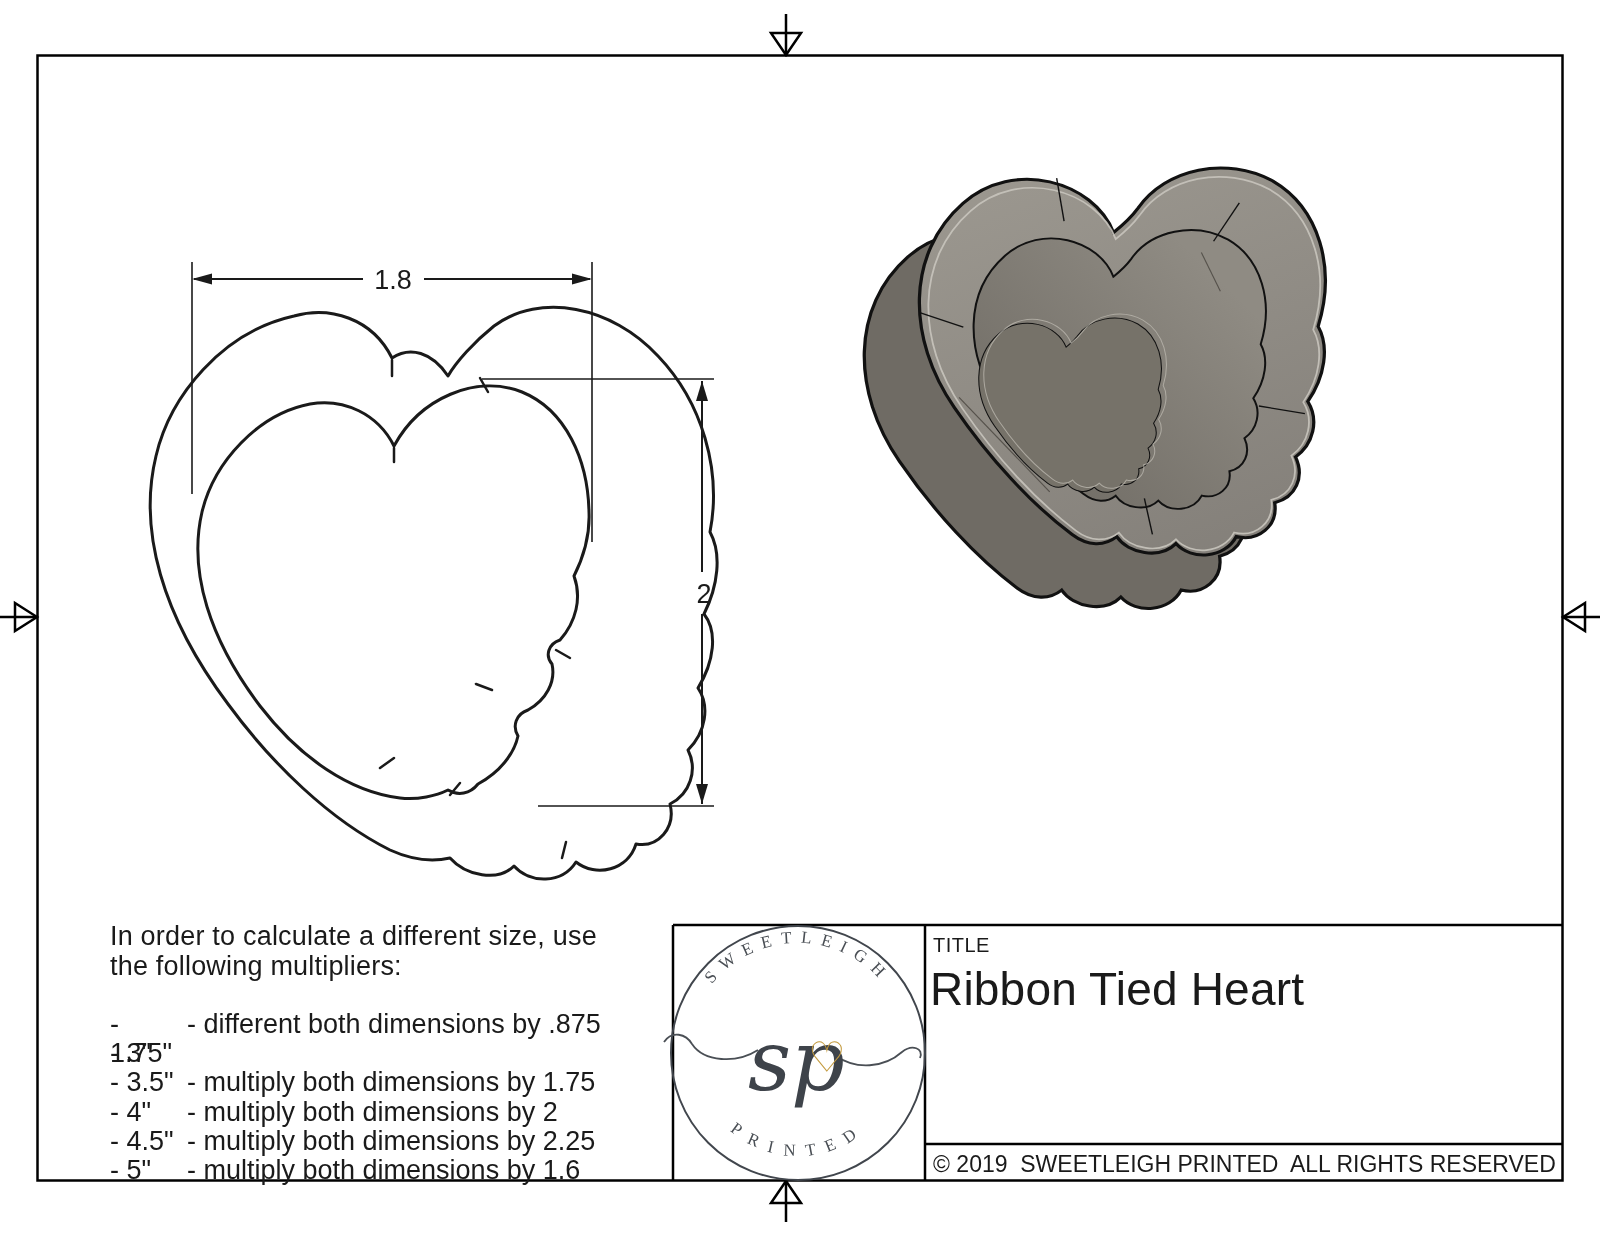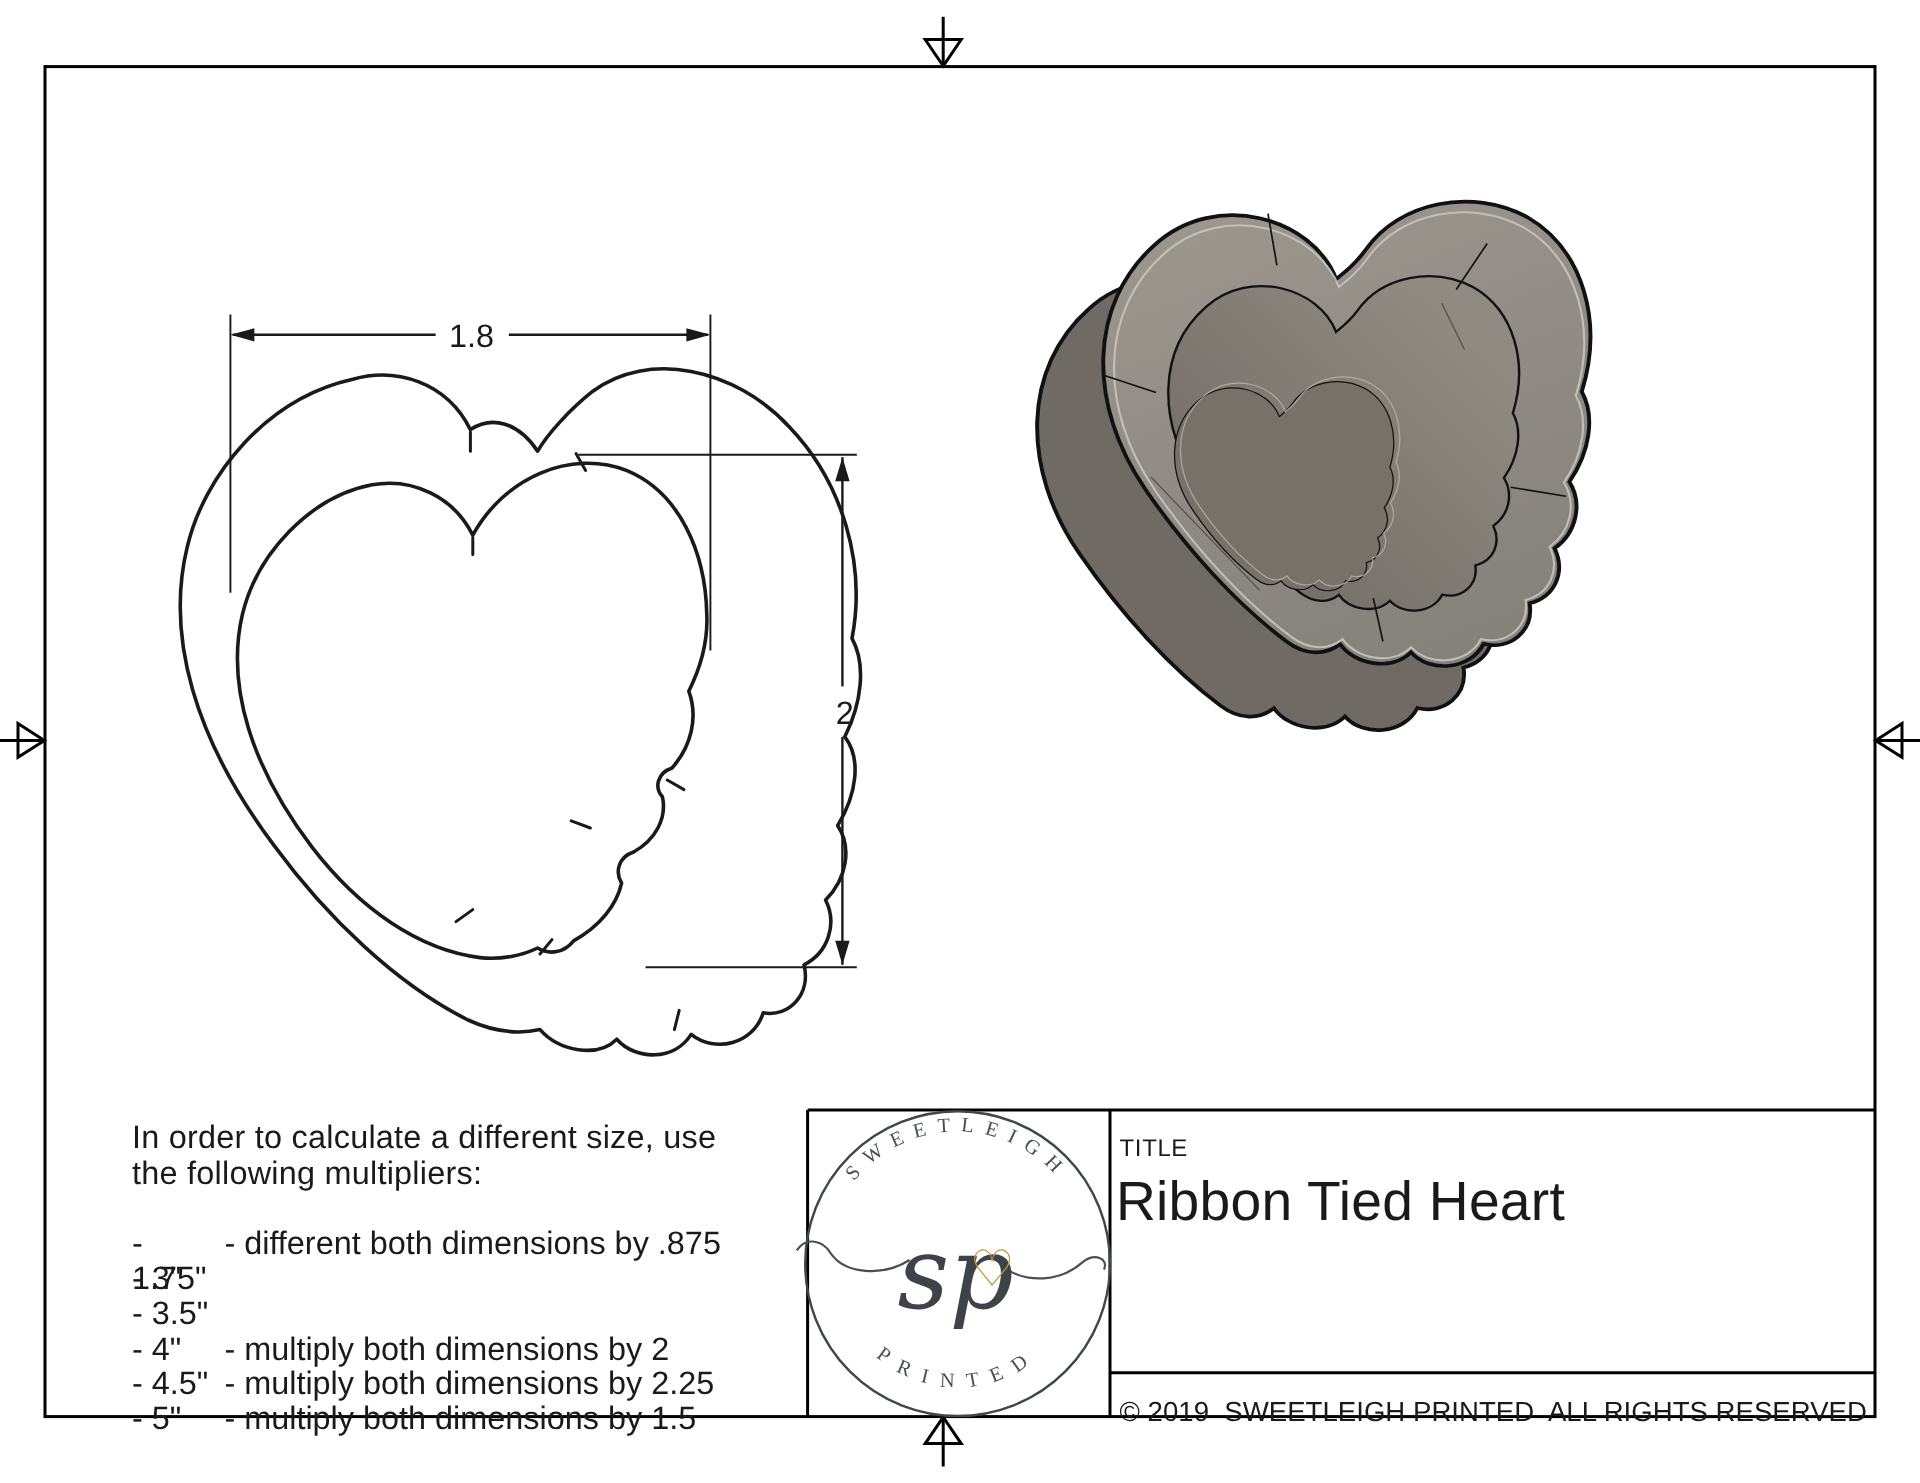--- a/index.html
+++ b/index.html
@@ -1,21 +1,21 @@
 <!DOCTYPE html>
 <html><head>
 <meta charset="utf-8">
 <style>
   html,body{margin:0;padding:0;background:#ffffff;}
   .page{
     position:relative;width:1600px;height:1236px;background:#ffffff;
     font-family:"Liberation Sans",sans-serif;color:#1a1a1a;overflow:hidden;
   }
   .page svg{position:absolute;left:0;top:0;}
-  .abs{position:absolute;margin-top:12px;}
+  .abs{position:absolute;}
   .note{font-size:27px;line-height:30px;letter-spacing:0.2px;}
   .mult-row{display:flex;height:29.2px;font-size:27px;line-height:29.2px;}
   .mult-size{width:77px;flex:none;}
   .mult-rule{flex:none;}
   .tb-label{font-size:20px;letter-spacing:0.5px;}
   .tb-title{font-size:46px;letter-spacing:0.2px;}
   .tb-copy{font-size:23px;white-space:pre;}
   .svg-dim{font-family:"Liberation Sans",sans-serif;font-size:27px;fill:#1a1a1a;}
   .logo-arc{font-family:"Liberation Serif",serif;font-size:17px;fill:#4a4f55;letter-spacing:9px;}
   .logo-arc-b{letter-spacing:11px;}
@@ -177,32 +177,33 @@
   <div class="abs" style="left:110px;top:1010px;">
     <div class="mult-row">
       <span class="mult-size">- 1.75"</span>
       <span class="mult-rule">- different both dimensions by .875</span>
     </div>
     <div class="mult-row">
       <span class="mult-size">- 3"</span>
     </div>
     <div class="mult-row">
       <span class="mult-size">- 3.5"</span>
+      <span class="mult-rule">- multiply both dimensions by 1.75</span>
     </div>
     <div class="mult-row">
       <span class="mult-size">- 4"</span>
       <span class="mult-rule">- multiply both dimensions by 2</span>
     </div>
     <div class="mult-row">
       <span class="mult-size">- 4.5"</span>
       <span class="mult-rule">- multiply both dimensions by 2.25</span>
     </div>
     <div class="mult-row">
       <span class="mult-size">- 5"</span>
-      <span class="mult-rule">- multiply both dimensions by 1.5</span>
+      <span class="mult-rule">- multiply both dimensions by 1.6</span>
     </div>
   </div>
 
   <div class="abs tb-label" style="left:933px;top:934px;">TITLE</div>
   <div class="abs tb-title" style="left:930px;top:962px;text-align:right;">Ribbon Tied Heart</div>
   <div class="abs tb-copy" style="left:933px;top:1151px;">© 2019  SWEETLEIGH PRINTED  ALL RIGHTS RESERVED</div>
 
 </div>
 
 </body></html>

